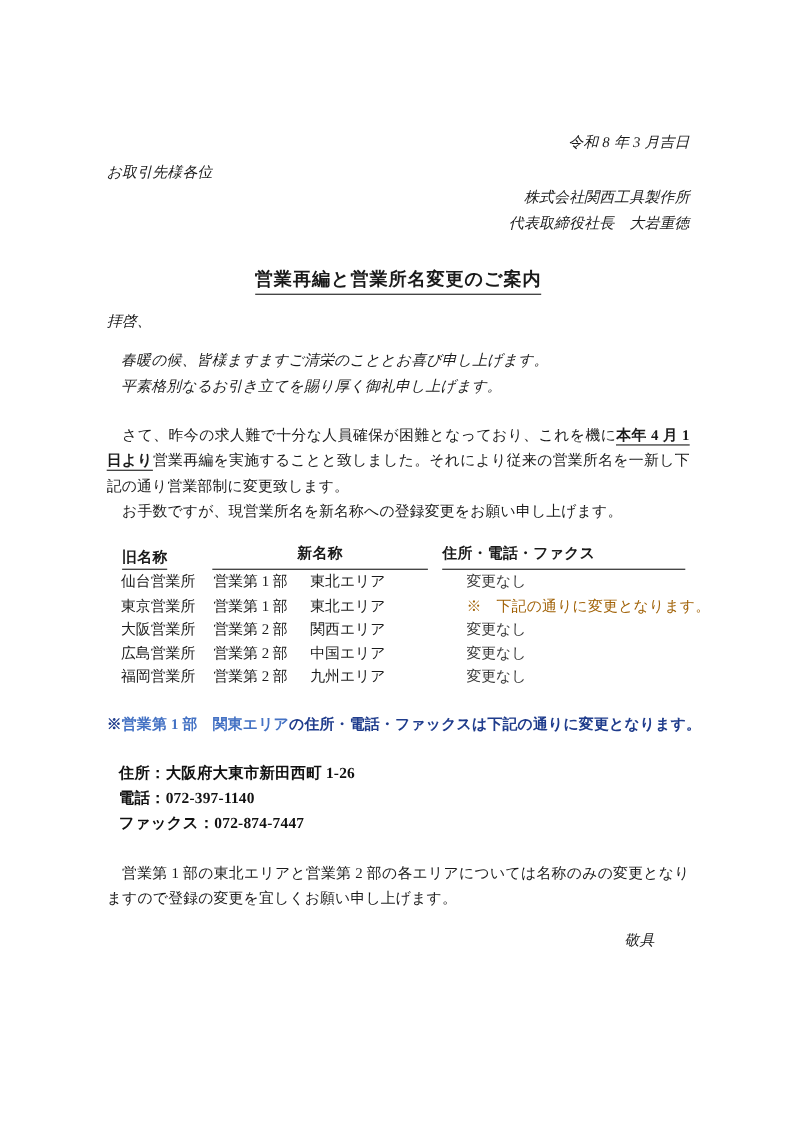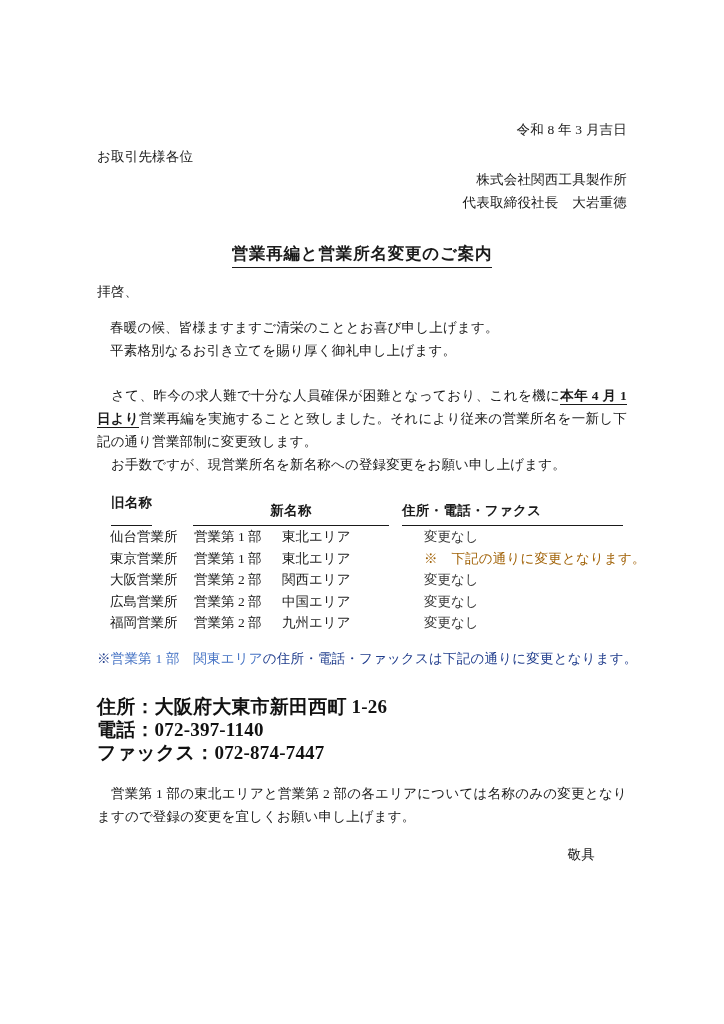--- a/index.html
+++ b/index.html
@@ -28,20 +28,21 @@
     width: 530px;
     height: 1024px;
   }
 
   
   .line {
     font-size: 13.5px;
     line-height: 1.0;
     letter-spacing: 0.2px;
     white-space: nowrap;
+    font-style: italic;
   }
   .right { text-align: right; }
 
   .abs { position: absolute; }
 
   
   #date-line      { top: 123px; left: 0; width: 530px; }
   #recipient-line { top: 150px; left: 0; }
   #company-line   { top: 173px; left: 0; width: 530px; }
   #officer-line   { top: 196px; left: 0; width: 530px; }
@@ -119,21 +120,21 @@
   .col-area { width: 112px; }
   .col-addr { width: 234px; }
 
   .th-old  { padding-left: 14px !important; }
   .th-new  { text-align: center !important; }
   .th-addr { padding-left: 9px !important; }
 
   .th-rule-inner {
     display: inline-block;
     border-bottom: 1.2px solid #1a1a1a;
-    padding-bottom: 12px;
+    padding-bottom: 0;
   }
   .th-rule-wide {
     display: block;
     border-bottom: 1.2px solid #1a1a1a;
     padding-bottom: 4px;
     margin-right: 4px;
   }
 
   .td-old  { padding-left: 13px !important; }
   .td-dept { padding-left: 1px !important; }
@@ -145,30 +146,30 @@
     font-weight: bold;
     letter-spacing: 0.2px;
   }
 
   
   #notice-line {
     position: absolute;
     top: 650px;
     left: 0;
     font-size: 13.5px;
-    font-weight: normal;
+    font-weight: bold;
     letter-spacing: 0.2px;
     white-space: nowrap;
   }
 
   
   .contact {
     position: absolute;
-    left: 0;
-    font-size: 19px;
+    left: 11px;
+    font-size: 14px;
     font-weight: bold;
     letter-spacing: 0.2px;
     white-space: nowrap;
     color: #111111;
   }
   #contact-address { top: 694px; }
   #contact-phone   { top: 717px; }
   #contact-fax     { top: 740px; }
 
   

